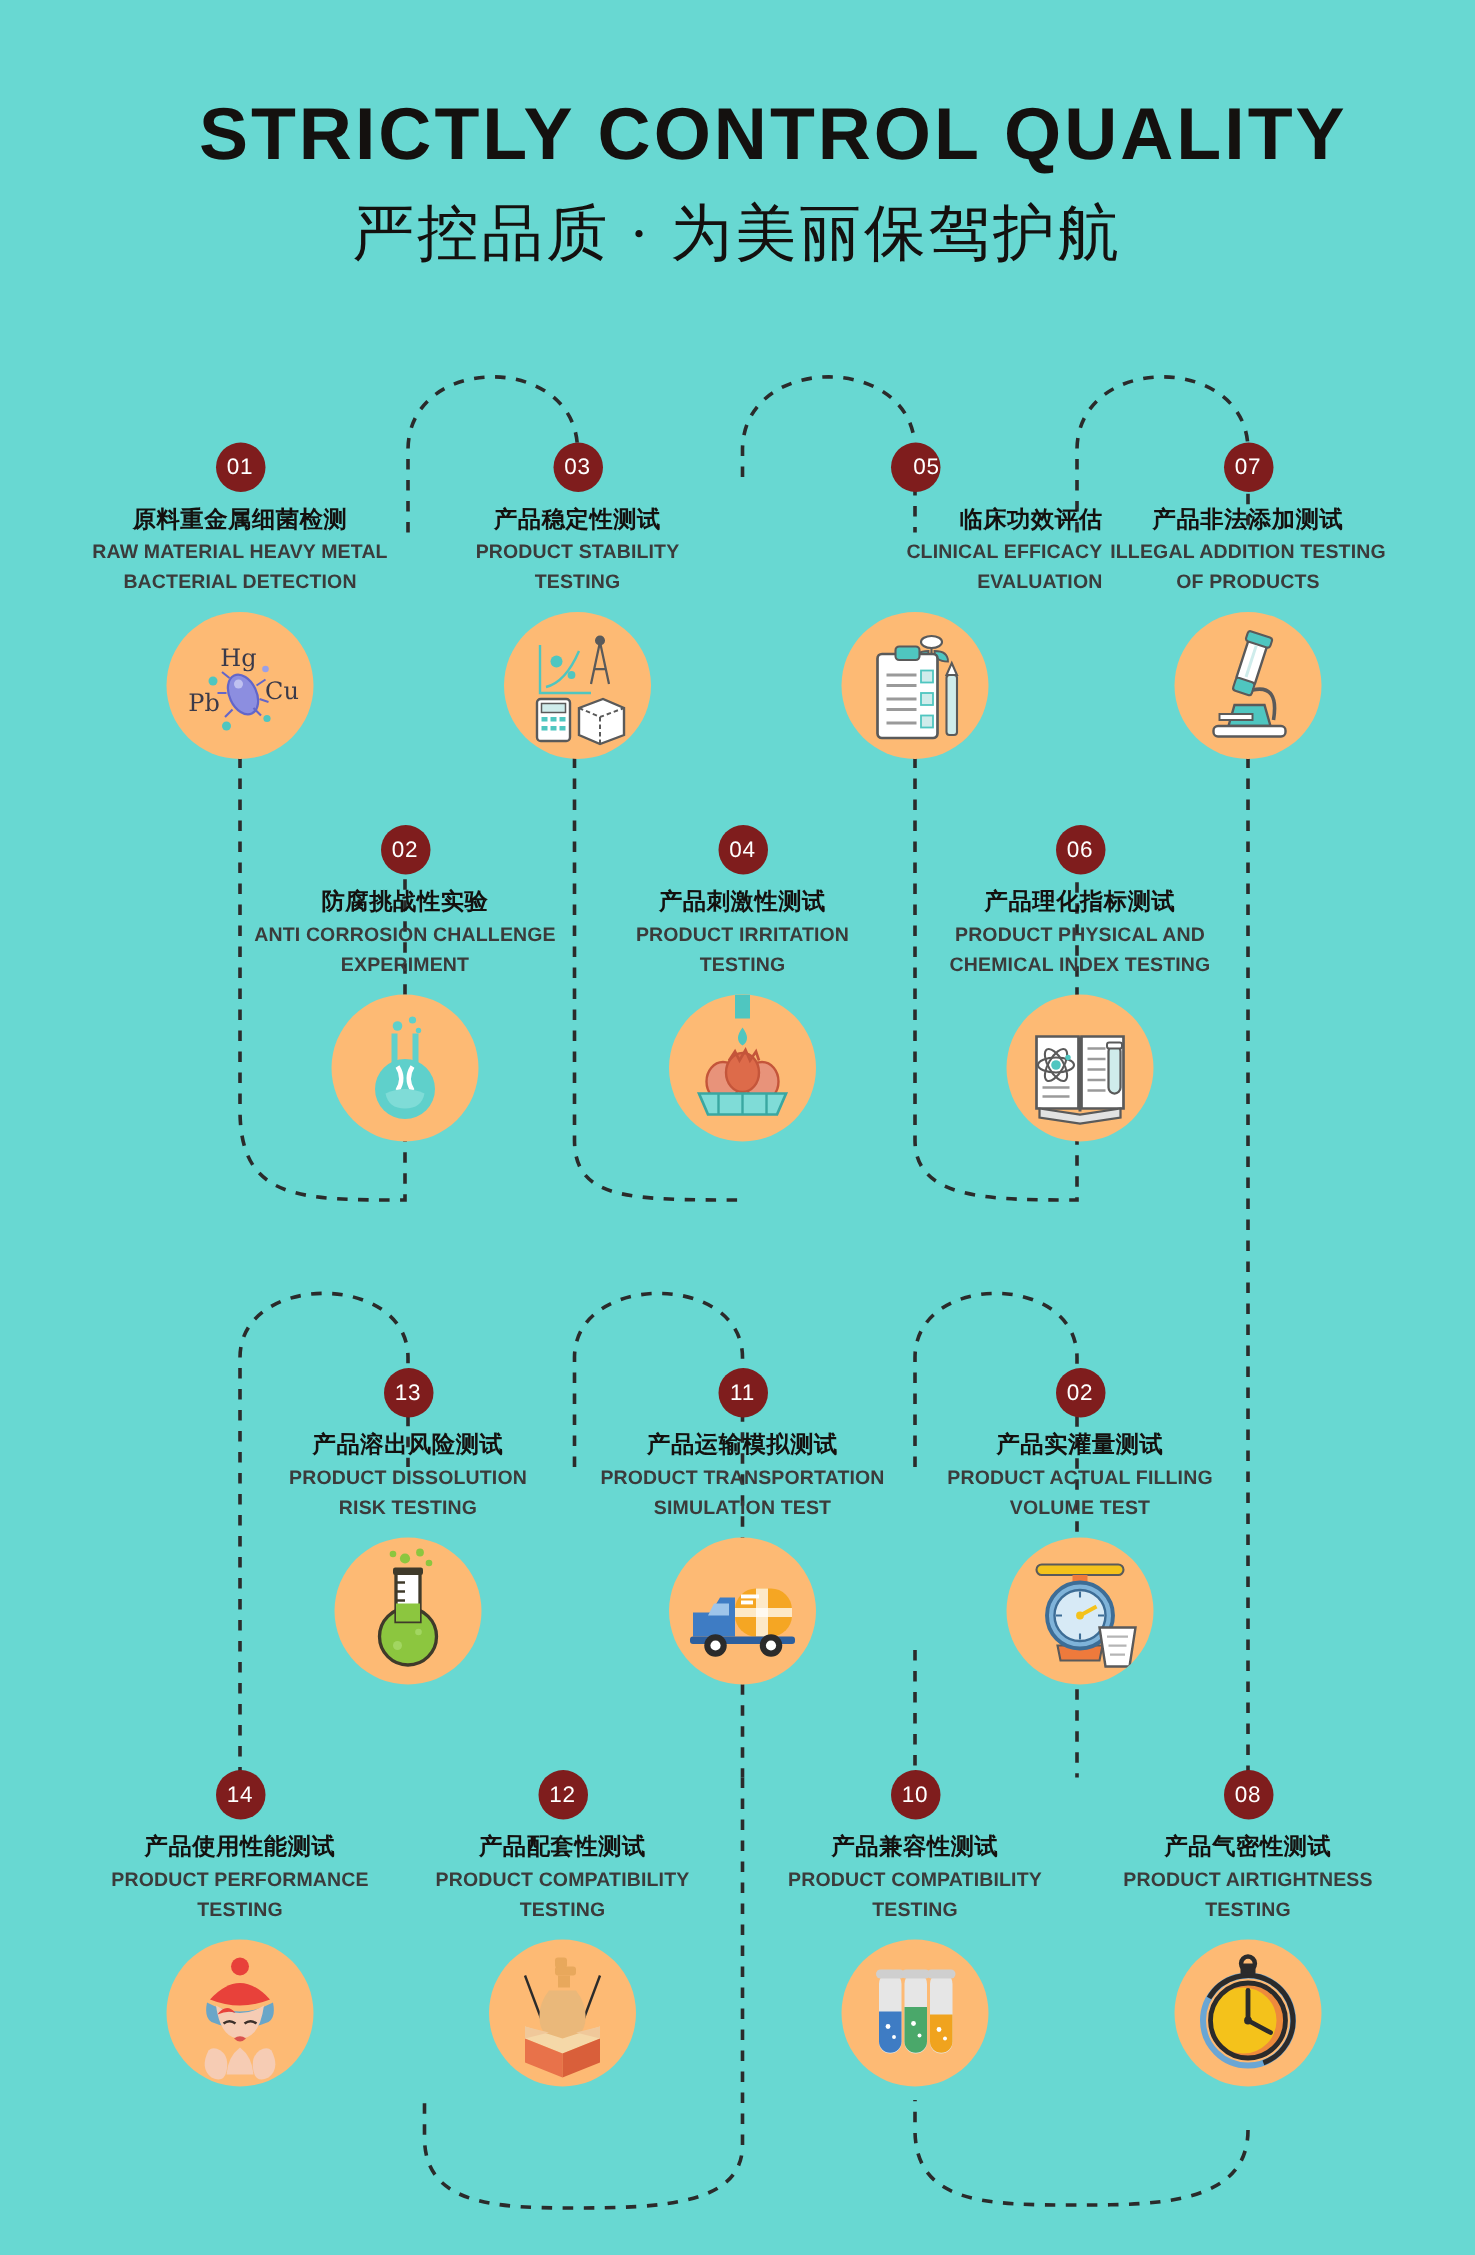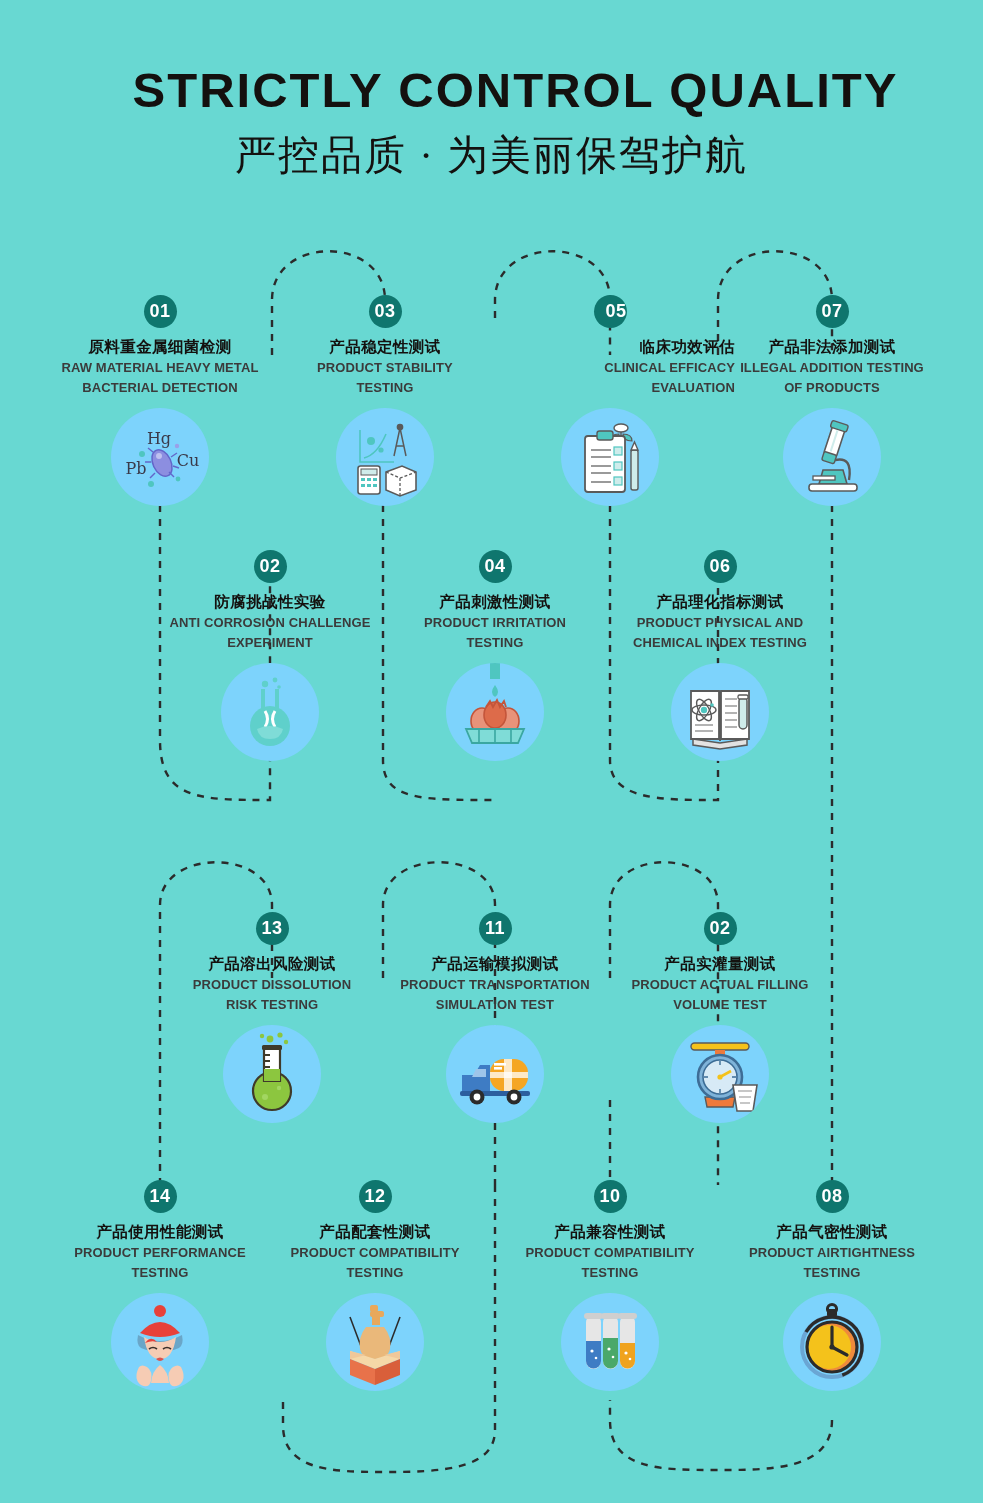--- a/index.html
+++ b/index.html
@@ -22,35 +22,35 @@
     margin-top:20px;white-space:nowrap;font-weight:400;font-family:Liberation Serif, serif;
   }
 
   
   #links{position:absolute;left:0;top:0;width:983px;height:1503px;}
 
   
   .node{position:absolute;width:250px;text-align:center;}
   .badge{
     width:33px;height:33px;border-radius:50%;
-    background:#0f766e;color:#fff;
-    font-size:18px;font-weight:bold;line-height:33px;
+    background:#7f1d1d;color:#fff;
+    font-size:15px;font-weight:normal;line-height:33px;
     margin:0 auto;letter-spacing:0.5px;
   }
   .lbl-cn{
     font-size:15.5px;font-weight:bold;color:#14110f;
     margin-top:9px;line-height:1.25;white-space:nowrap;letter-spacing:0.4px;
   }
   .lbl-en{
     font-size:13px;color:#3b3b3b;margin-top:4px;line-height:1.18;
     letter-spacing:0.1px;
     font-weight:bold;
   }
   .disc{
-    width:98px;height:98px;border-radius:50%;background:#7dd3fc;
+    width:98px;height:98px;border-radius:50%;background:#fdba74;
     margin:13px auto 0;position:relative;overflow:hidden;
   }
   .disc svg{position:absolute;left:0;top:0;}
 </style>
 </head>
 <body>
 
 <div id="stage">
 
   <div class="header">

